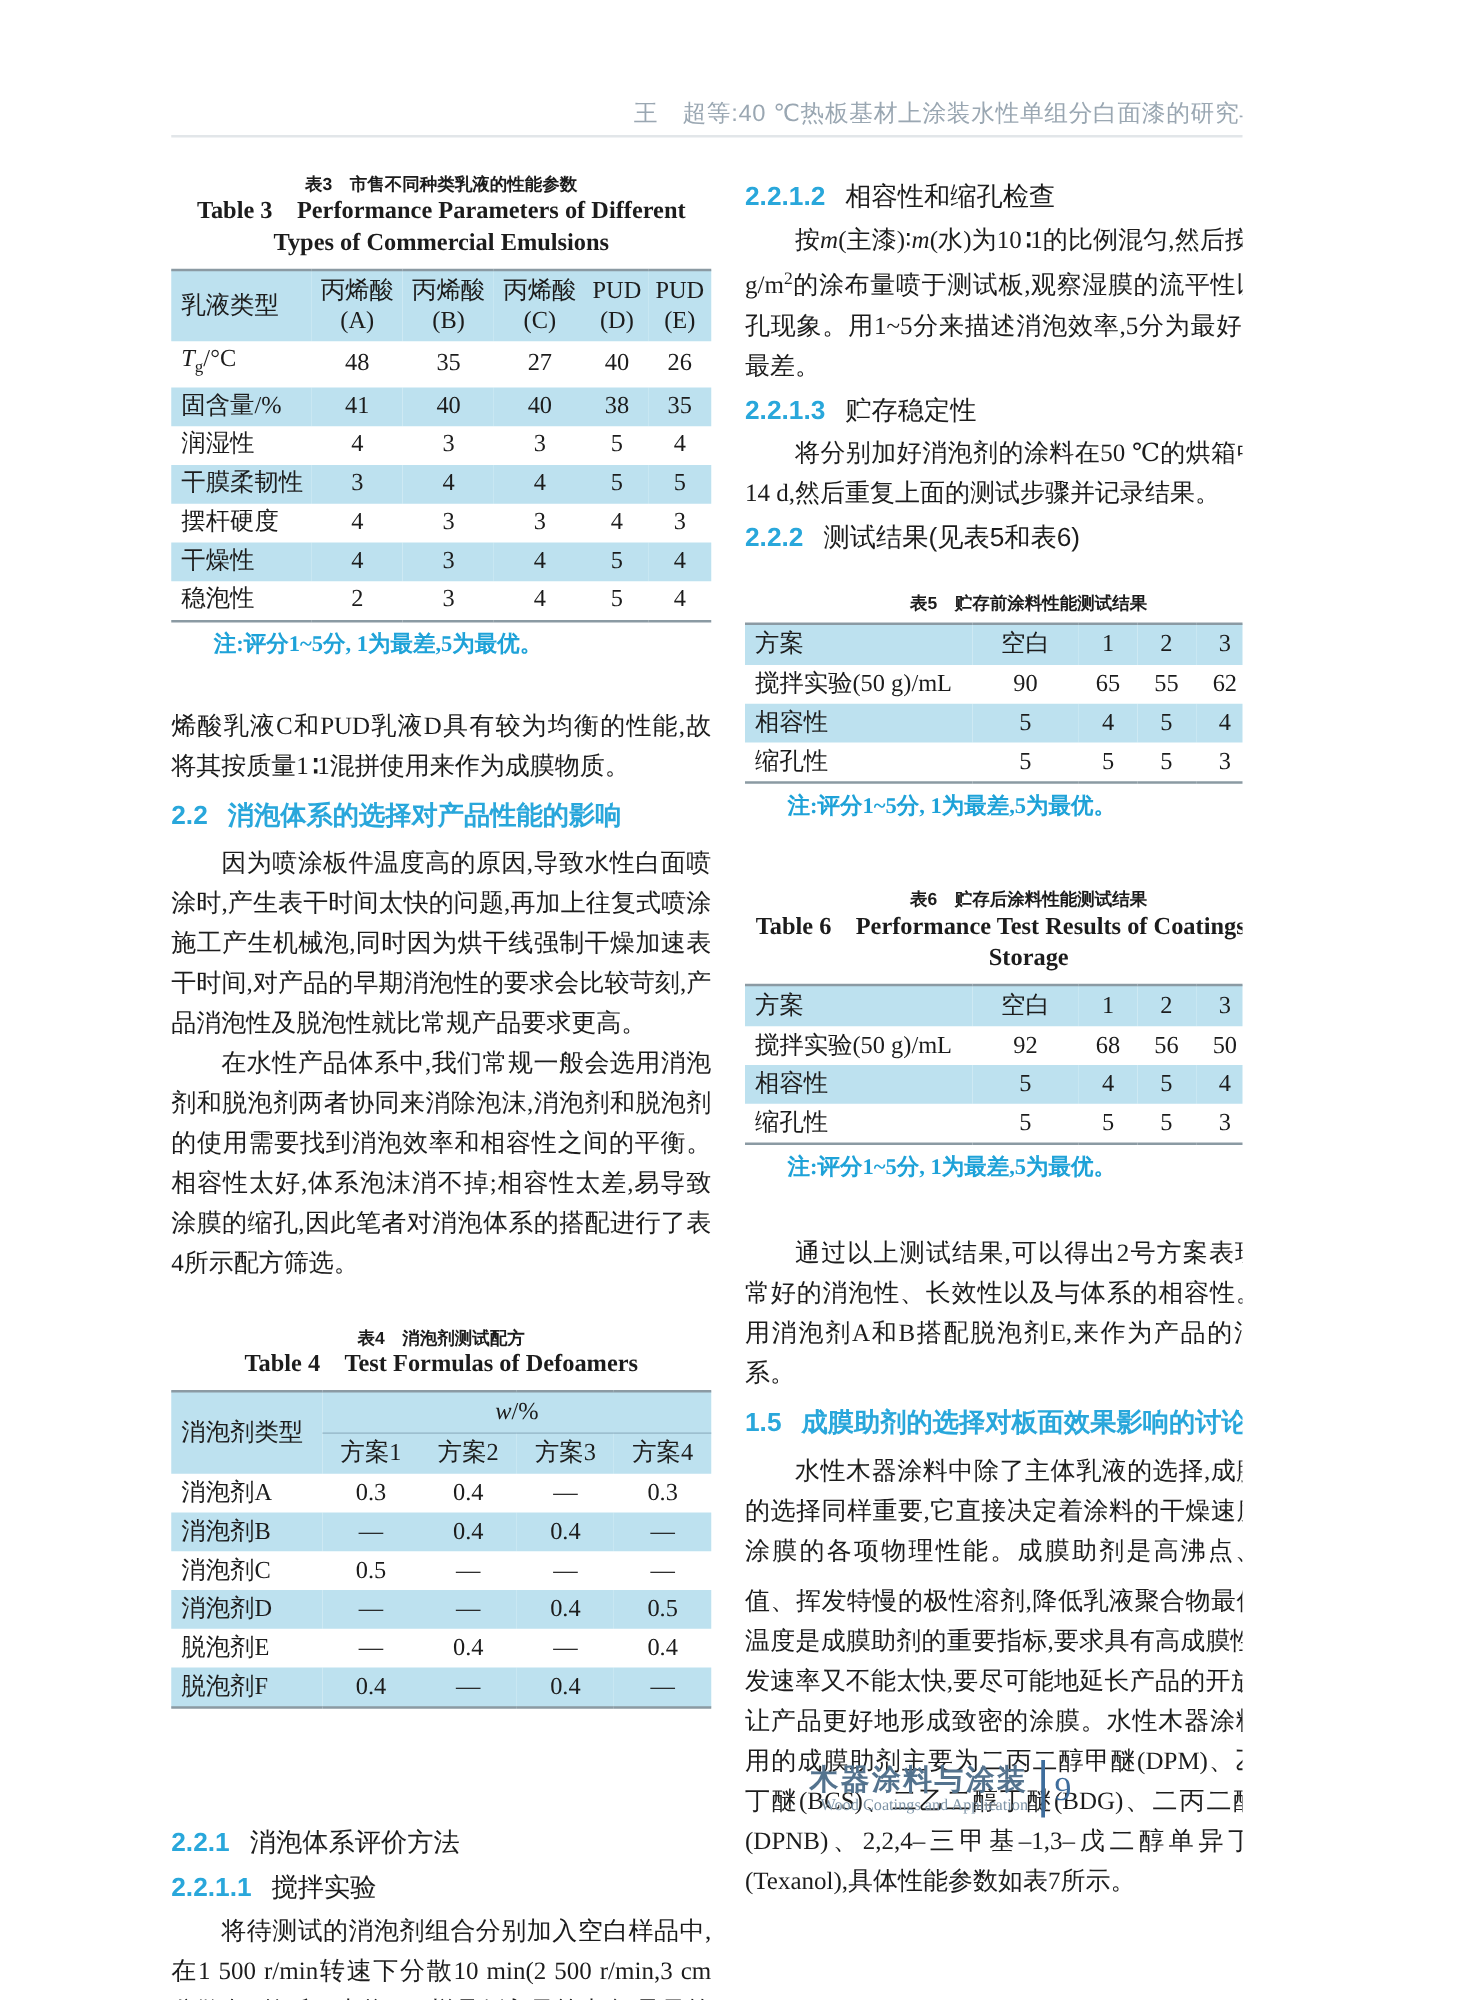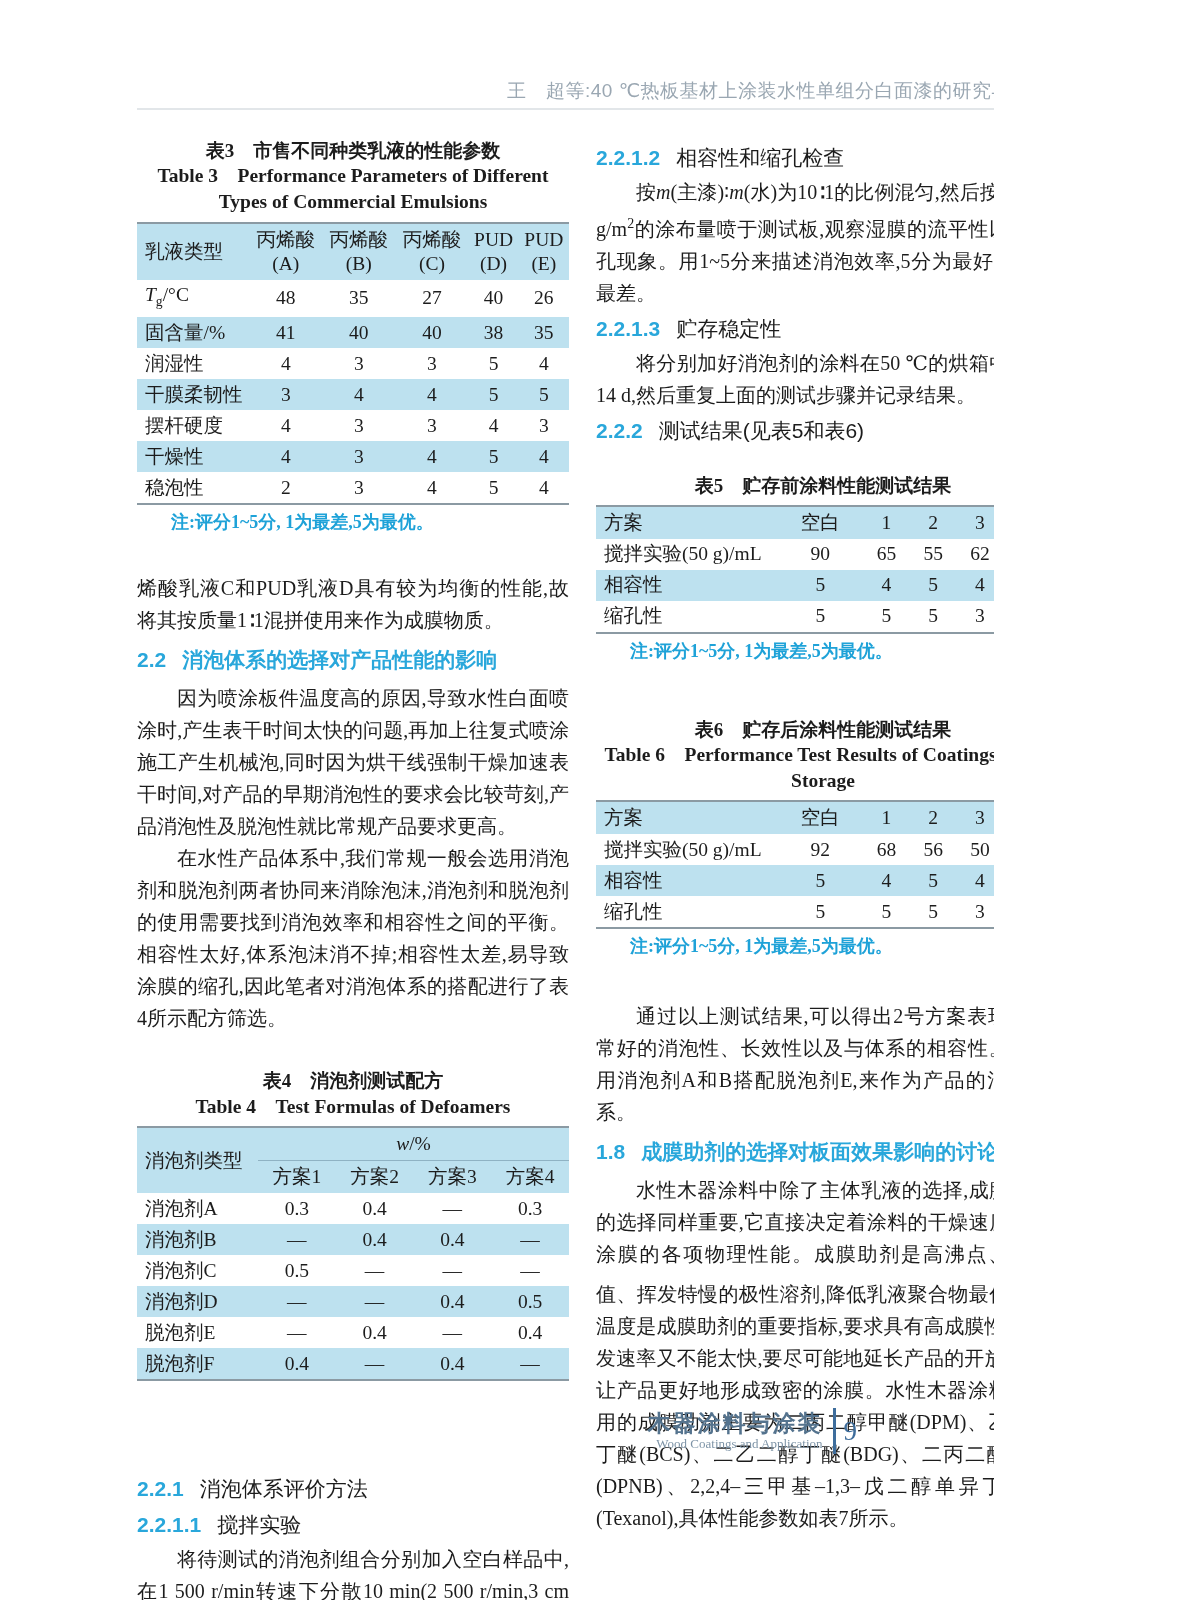--- a/index.html
+++ b/index.html
@@ -17,21 +17,21 @@
   .para{font-size:20px;line-height:32px;text-align:justify;margin:0;}
   .indent{text-indent:2em;}
   
   .h2{font-family:"Liberation Sans","DejaVu Sans",sans-serif;font-weight:bold;font-size:21px;
       color:var(--accent,#29a7db);margin:8px 0 6px 0;line-height:32px;}
   .h2 .num{margin-right:16px;}
   .h3{font-family:"Liberation Sans","DejaVu Sans",sans-serif;font-size:21px;margin:4px 0 2px 0;line-height:32px;color:#1c1c1c;}
   .h3 .num{color:var(--accent,#29a7db);font-weight:bold;margin-right:16px;}
   
   .tcap{text-align:center;line-height:1.32;margin:0 0 7px 0;}
-  .tcap .cn{font-family:Liberation Serif, serif;font-weight:bold;font-size:19px;display:block;}
+  .tcap .cn{font-family:Liberation Sans, sans-serif;font-weight:bold;font-size:14px;display:block;}
   .tcap .en{font-family:"Liberation Serif","DejaVu Serif",serif;font-weight:bold;font-size:19.5px;display:block;}
   
   table{width:100%;border-collapse:collapse;font-size:19.5px;
         border-top:2px solid #8b9aa3;border-bottom:2px solid #8b9aa3;}
   thead th{background:var(--stripe,#bde1ef);font-weight:normal;text-align:center;padding:4px 2px;line-height:24px;}
   tbody td{text-align:center;padding:3.5px 2px;line-height:24px;}
   tbody tr:nth-child(even){background:var(--stripe,#bde1ef);}
   .rl{text-align:left !important;padding-left:8px !important;}
   th.rl{text-align:left;}
   .wspan{border-bottom:1px solid #8fb2c3;}
@@ -348,21 +348,21 @@
             <td>3</td>
             <td>2</td>
           </tr>
         </tbody>
     </table>
     <div class="tnote">注:评分1~5分, 1为最差,5为最优。</div>
 
     <p class="para indent mt-p7">通过以上测试结果,可以得出2号方案表现出非常好的消泡性、长效性以及与体系的相容性。故选用消泡剂A和B搭配脱泡剂E,来作为产品的消泡体系。</p>
 
     <div class="h2">
-      <span class="num">1.8</span><span>成膜助剂的选择对板面效果影响的讨论</span>
+      <span class="num">1.5</span><span>成膜助剂的选择对板面效果影响的讨论</span>
     </div>
 
     <p class="para indent">水性木器涂料中除了主体乳液的选择,成膜助剂的选择同样重要,它直接决定着涂料的干燥速度以及涂膜的各项物理性能。成膜助剂是高沸点、低<i>T</i><sub>g</sub>值、挥发特慢的极性溶剂,降低乳液聚合物最低成膜温度是成膜助剂的重要指标,要求具有高成膜性,但挥发速率又不能太快,要尽可能地延长产品的开放时间,让产品更好地形成致密的涂膜。水性木器涂料中常用的成膜助剂主要为二丙二醇甲醚(DPM)、乙二醇丁醚(BCS)、二乙二醇丁醚(BDG)、二丙二醇丁醚(DPNB)、2,2,4–三甲基–1,3–戊二醇单异丁酸酯(Texanol),具体性能参数如表7所示。</p>
 
   </div>
 
   <div class="footer">
     <div class="journal">
       <div class="journal-cn">木器涂料与涂装</div>
       <div class="journal-en">Wood Coatings and Application</div>

